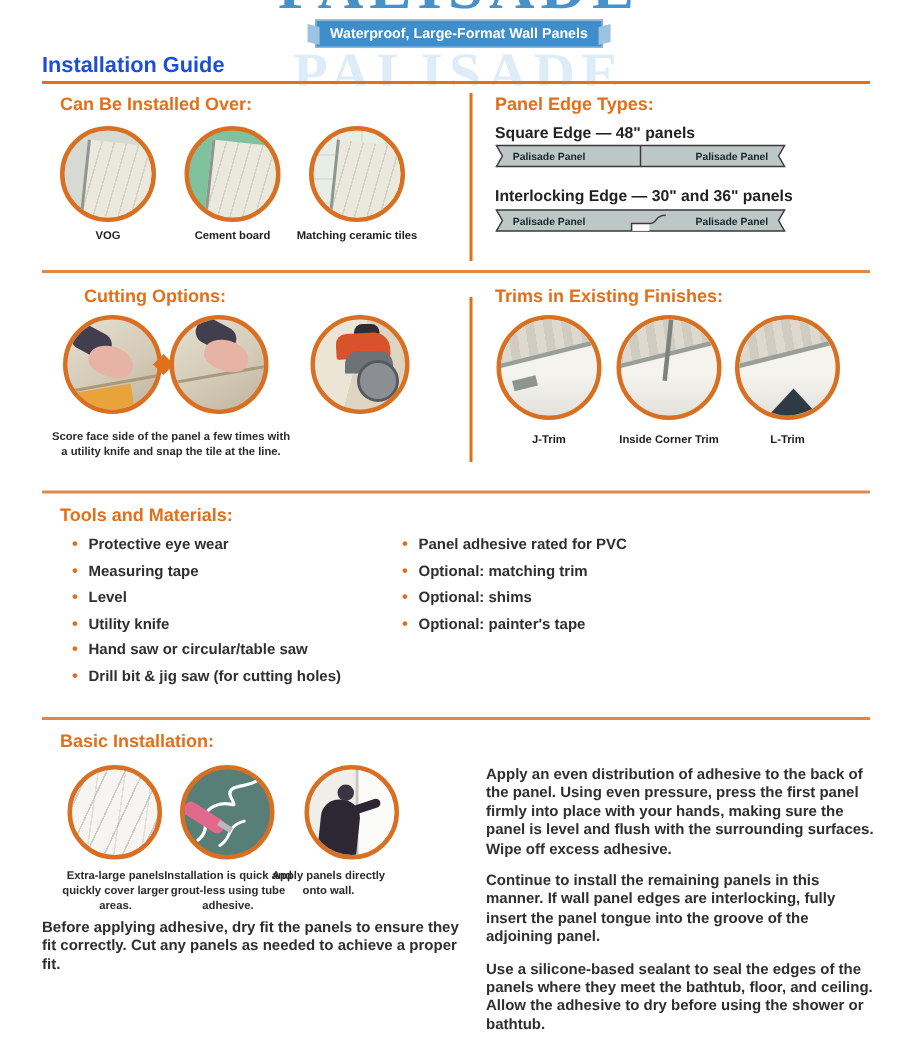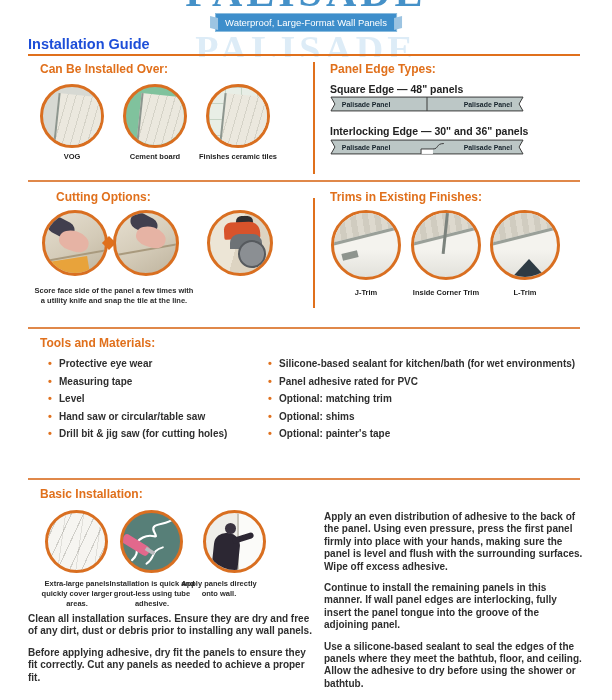--- a/index.html
+++ b/index.html
@@ -8,21 +8,21 @@
 
   
   .header{position:absolute;top:0;left:0;width:612px;height:57px;overflow:hidden;}
   .logo-letters{position:absolute;top:-29px;left:0;right:0;text-align:center;
     font-family:"Liberation Serif",serif;font-weight:bold;font-size:42px;line-height:1;
     letter-spacing:4px;color:#4591c8;}
   .logo-watermark{position:absolute;top:30px;left:0;right:0;text-align:center;
     font-family:"Liberation Serif",serif;font-weight:bold;font-size:38px;line-height:1;
     letter-spacing:4px;color:#ddecf7;}
   .ribbon{position:absolute;top:13px;left:50%;transform:translateX(-50%);
-    background:#3e8ecb;border:1px solid #8bbcde;color:#fff;font-size:9.5px;font-weight:normal;
+    background:#3e8ecb;border:1px solid #8bbcde;color:#fff;font-size:9.5px;font-weight:bold;
     padding:3px 9px;white-space:nowrap;z-index:2;}
   .ribbon:before,.ribbon:after{content:"";position:absolute;top:3px;width:8px;height:12px;
     background:#9cc4e2;z-index:-1;}
   .ribbon:before{left:-6px;transform:skewY(14deg);}
   .ribbon:after{right:-6px;transform:skewY(-14deg);}
 
   
   .page-title{position:absolute;top:36px;left:28px;font-size:14.5px;font-weight:bold;color:#1d4ed8;}
   .title-rule{position:absolute;top:54px;left:28px;width:552px;height:2px;background:#e0701c;}
   .h-rule{position:absolute;left:28px;width:552px;height:2px;background:#e0884a;}
@@ -120,21 +120,21 @@
     <div class="fig-label" style="left:0px;top:94px;width:88px;">VOG</div>
 
     <div class="circ c-cement" style="position:absolute;left:95px;top:26px;width:64px;height:64px;">
       <div class="panel-corner"></div>
     </div>
     <div class="fig-label" style="left:83px;top:94px;width:88px;">Cement board</div>
 
     <div class="circ c-tiles" style="position:absolute;left:178px;top:26px;width:64px;height:64px;">
       <div class="panel-corner"></div>
     </div>
-    <div class="fig-label" style="left:160px;top:94px;width:100px;">Finishes ceramic tiles</div>
+    <div class="fig-label" style="left:160px;top:94px;width:100px;">Matching ceramic tiles</div>
 
     <div class="sec-h" style="position:absolute;left:302px;top:4px;">Panel Edge Types:</div>
 
     <div class="edge-label" style="left:302px;top:25px;">Square Edge — 48" panels</div>
     <svg style="position:absolute;left:300px;top:38px;" width="198" height="16" viewBox="0 0 200 16">
       <path d="M3 1 H197 L193 8 L197 15 H3 L7 8 Z" fill="#bcc7c6" stroke="#3a3a3a" stroke-width="1"></path>
       <line x1="100" y1="1" x2="100" y2="15" stroke="#3a3a3a" stroke-width="1"></line>
       <text x="14" y="11" font-size="7" font-weight="bold" fill="#16232c">Palisade Panel</text>
       <text x="186" y="11" font-size="7" font-weight="bold" fill="#16232c" text-anchor="end">Palisade Panel</text>
     </svg>
@@ -200,26 +200,26 @@
 
   <div class="h-rule" style="top:327px;"></div>
 
   <div class="sec" style="top:332px;height:140px;">
     <div class="sec-h" style="position:absolute;left:12px;top:4px;">Tools and Materials:</div>
 
     <ul class="tool-list" style="left:20px;top:26px;width:220px;">
       <li>Protective eye wear</li>
       <li>Measuring tape</li>
       <li>Level</li>
+      <li>Utility knife</li>
       <li>Hand saw or circular/table saw</li>
       <li>Drill bit &amp; jig saw (for cutting holes)</li>
     </ul>
 
     <ul class="tool-list" style="left:240px;top:26px;width:316px;">
-      <li>Silicone-based sealant for kitchen/bath (for wet environments)</li>
       <li>Panel adhesive rated for PVC</li>
       <li>Optional: matching trim</li>
       <li>Optional: shims</li>
       <li>Optional: painter's tape</li>
     </ul>
   </div>
 
   <div class="h-rule" style="top:478px;"></div>
 
   <div class="sec" style="top:487px;height:213px;">
@@ -240,21 +240,20 @@
 
     <div class="circ c-wall" style="position:absolute;left:175px;top:23px;width:63px;height:63px;">
       <div class="wall-edge"></div>
       <div class="installer-body"></div>
       <div class="installer-head"></div>
       <div class="installer-arm"></div>
     </div>
     <div class="fig-caption" style="left:146px;top:92px;width:90px;">Apply panels directly onto wall.</div>
 
     <div style="position:absolute;left:0px;top:126px;width:286px;">
-      <p class="para">Clean all installation surfaces. Ensure they are dry and free of any dirt, dust or debris prior to installing any wall panels.</p>
       <p class="para">Before applying adhesive, dry fit the panels to ensure they fit correctly. Cut any panels as needed to achieve a proper fit.</p>
     </div>
 
     <div style="position:absolute;left:296px;top:24px;width:262px;">
       <p class="para">Apply an even distribution of adhesive to the back of the panel. Using even pressure, press the first panel firmly into place with your hands, making sure the panel is level and flush with the surrounding surfaces. Wipe off excess adhesive.</p>
       <p class="para">Continue to install the remaining panels in this manner. If wall panel edges are interlocking, fully insert the panel tongue into the groove of the adjoining panel.</p>
       <p class="para">Use a silicone-based sealant to seal the edges of the panels where they meet the bathtub, floor, and ceiling. Allow the adhesive to dry before using the shower or bathtub.</p>
     </div>
   </div>
 

